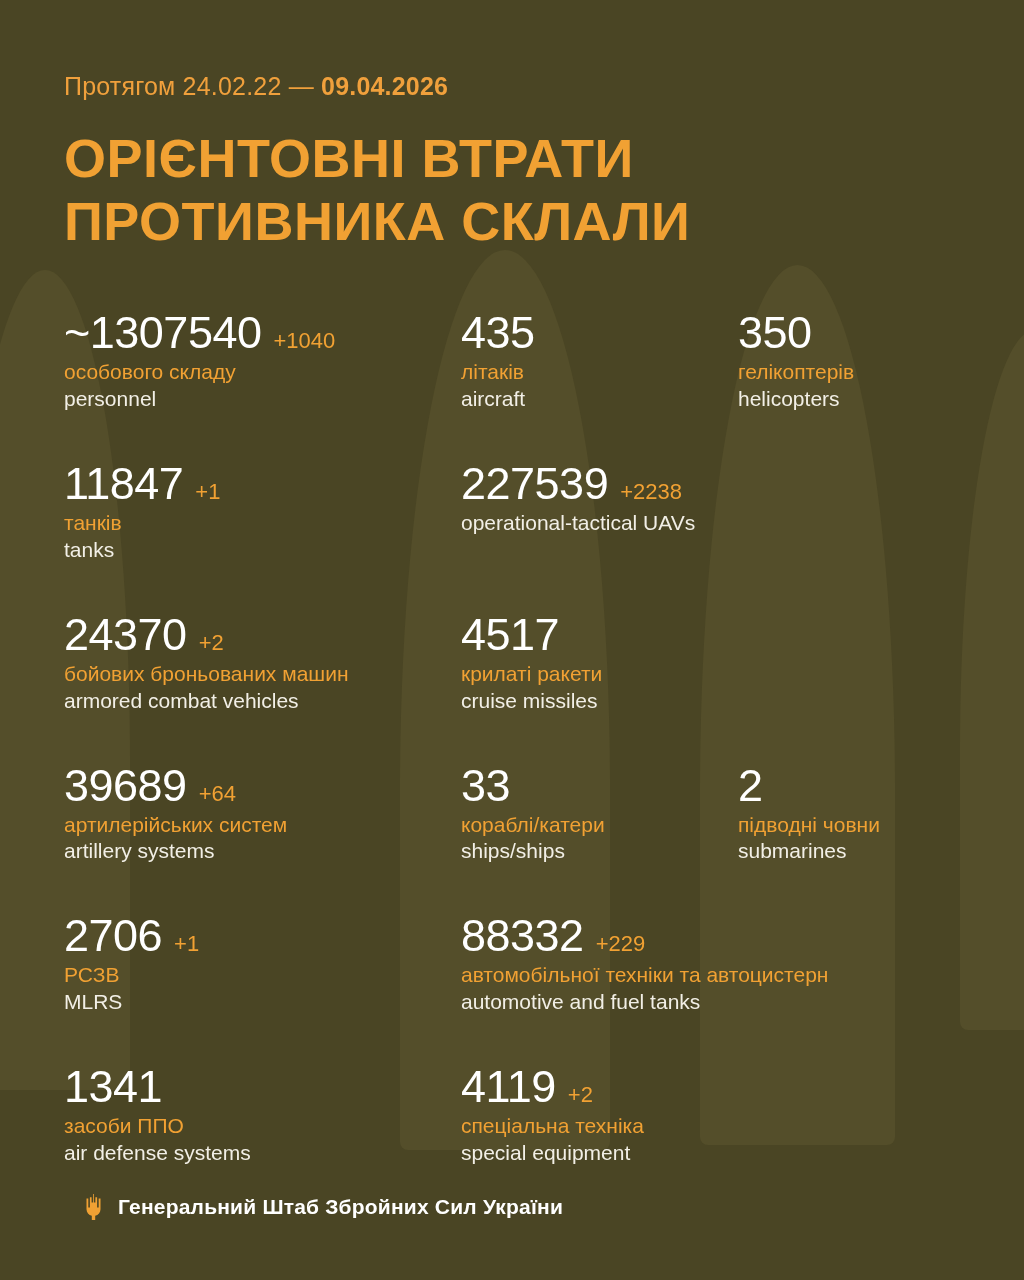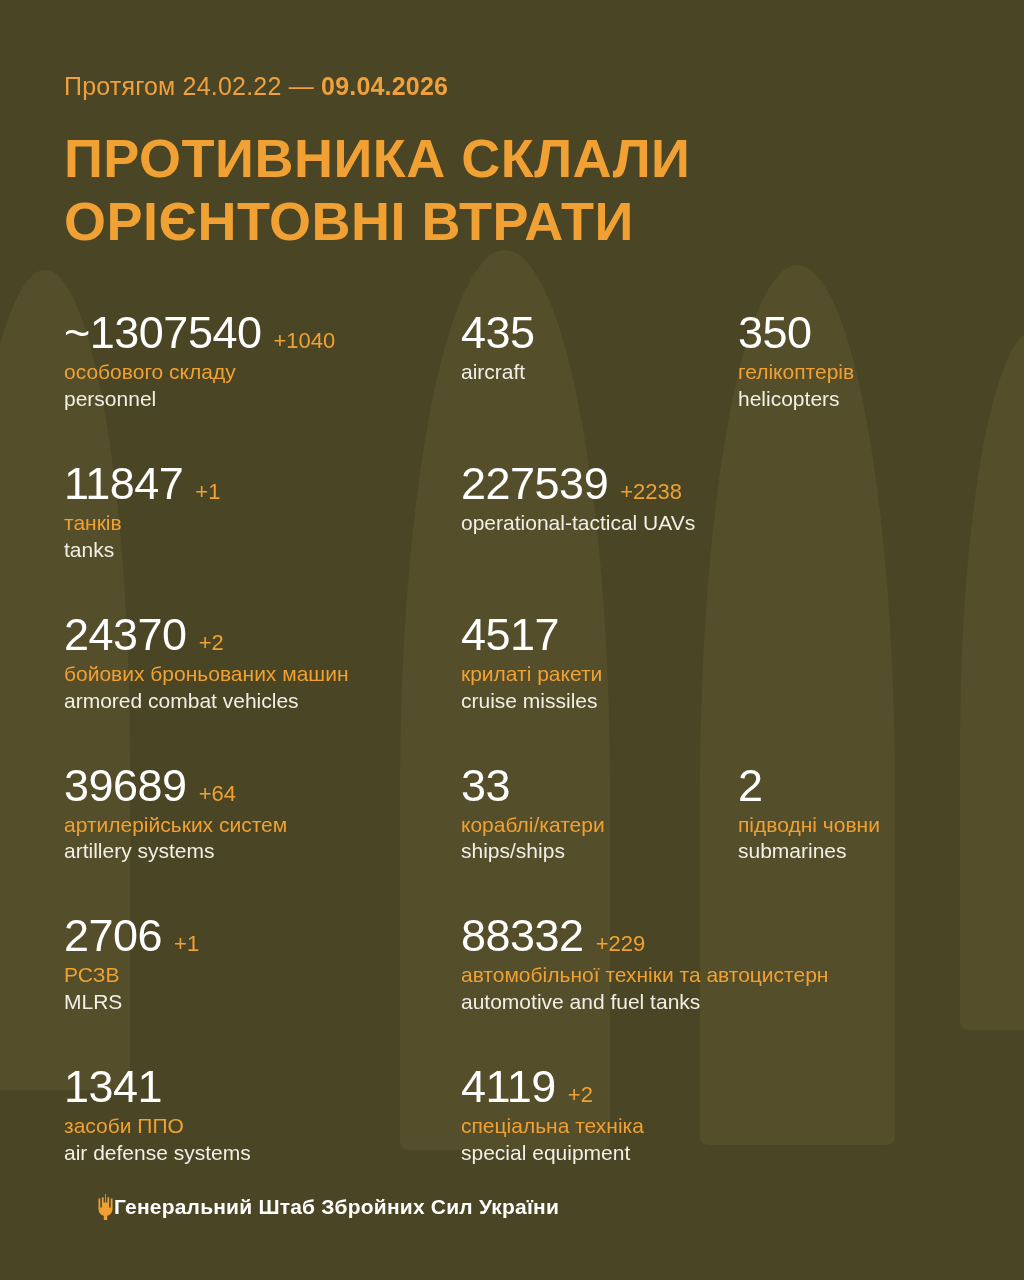--- a/index.html
+++ b/index.html
@@ -94,24 +94,25 @@
     line-height: 1.28;
   }
   .lbl-en {
     font-size: 21px;
     color: #f2efe6;
     line-height: 1.28;
   }
 
   .footer {
     position: absolute;
-    left: 96px;
+    left: 84px;
     bottom: 60px;
     display: flex;
     align-items: center;
+    gap: 16px;
   }
   .trident {
     width: 18px;
     height: 26px;
     color: #f1a133;
     flex: none;
   }
   .footer-text {
     font-size: 21px;
     font-weight: bold;
@@ -131,39 +132,40 @@
 
 <div class="page">
 
   <div class="period">
     <span>Протягом 24.02.22</span>
     <span class="dash">—</span>
     <span class="date">09.04.2026</span>
   </div>
 
   <div class="headline">
+    <div>ОРІЄНТОВНІ ВТРАТИ</div>
     <div>ПРОТИВНИКА СКЛАЛИ</div>
-    <div>ОРІЄНТОВНІ ВТРАТИ</div>
   </div>
 
   <div class="grid">
 
     <div class="cell">
       <div class="num-row">
         <span class="num">~1307540</span>
         <span class="delta">+1040</span>
       </div>
       <div class="lbl-ua">особового складу</div>
       <div class="lbl-en">personnel</div>
     </div>
     <div class="cell">
       <div class="num-row">
         <span class="num">435</span>
         <span class="delta"></span>
       </div>
+      <div class="lbl-ua">літаків</div>
       <div class="lbl-en">aircraft</div>
     </div>
     <div class="cell">
       <div class="num-row">
         <span class="num">350</span>
         <span class="delta"></span>
       </div>
       <div class="lbl-ua">гелікоптерів</div>
       <div class="lbl-en">helicopters</div>
     </div>

